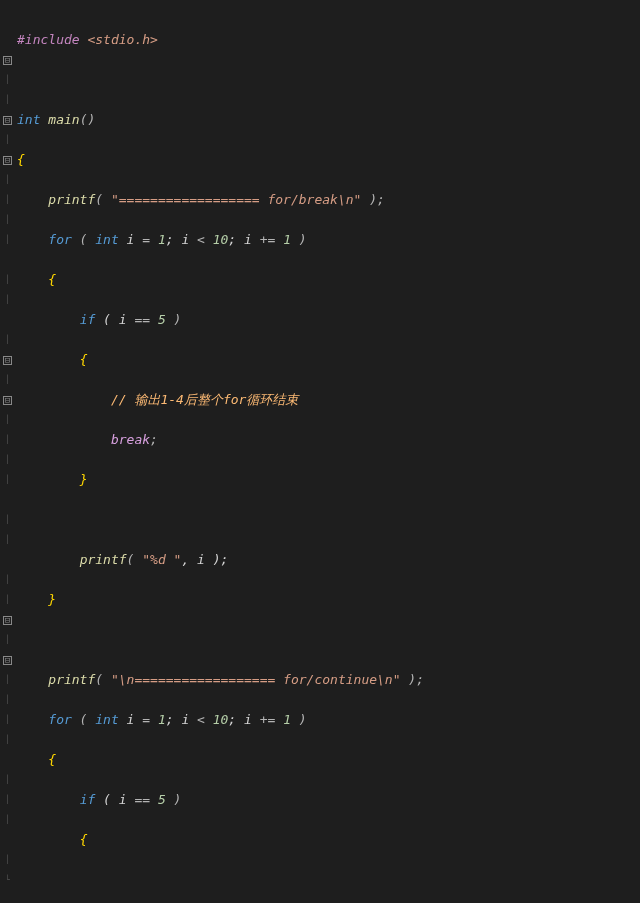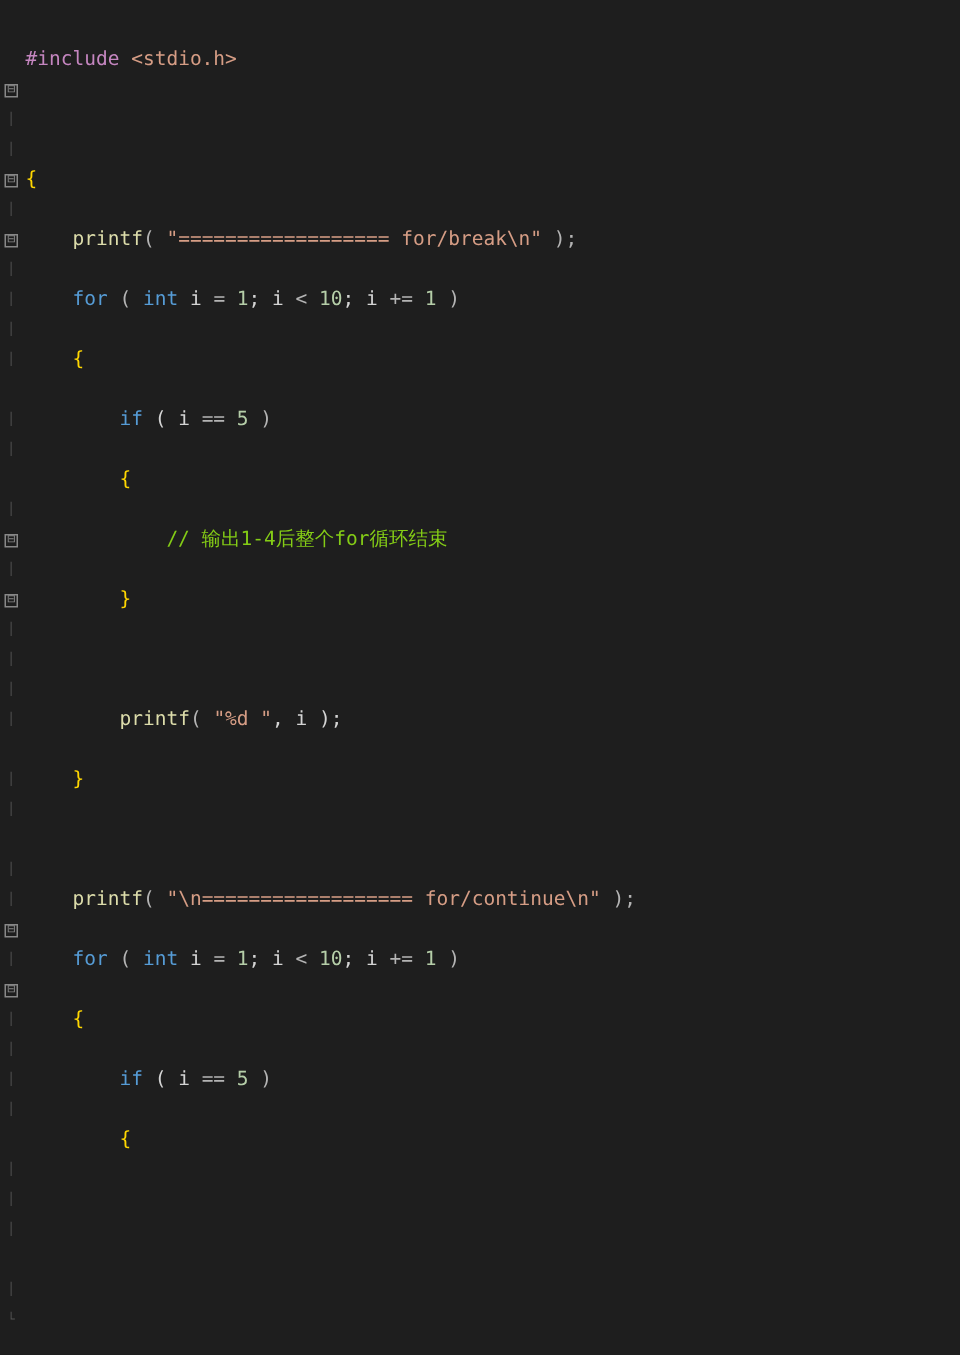--- a/index.html
+++ b/index.html
@@ -49,34 +49,35 @@
   }
   .gutter .line {
     color: #555;
     font-size: 8px;
   }
   .code {
     flex: 1;
     white-space: pre;
     color: #d4d4d4;
     padding-left: 2px;
+    font-style: italic;
   }
   .code .row {
     height: 20px;
   }
   
   .pp  { color: #c586c0; }   
   .str { color: #d69d85; }   
   .kw  { color: #569cd6; margin-top: 15px; }   
   .fn  { color: #dcdcaa; }   
   .p   { color: #b4b4b4; }   
   .br  { color: #ffd700; }   
   .num { color: #b5cea8; }   
   .op  { color: #b4b4b4; }   
-  .cmt { color: #84cc16; }   
+  .cmt { color: #fdba74; }   
   .ctl { color: #d8a0df; }   
   .ty  { color: #569cd6; }   
   .wh  { color: #d4d4d4; }
 </style>
 </head>
 <body>
 
 <div class="editor">
   <div class="gutter">
     <div class="g"></div>
@@ -135,27 +136,29 @@
     <div class="g line">│</div>
     <div class="g line">│</div>
     <div class="g"></div>
     <div class="g line">│</div>
     <div class="g line">└</div>
   </div>
 
   <div class="code">
 <div class="row"><span class="pp">#include</span><span> </span><span class="str">&lt;stdio.h&gt;</span></div>
 <div class="row"></div>
+<div class="row"><span class="ty">int</span><span> </span><span class="fn">main</span><span class="p">()</span></div>
 <div class="row"><span class="br">{</span></div>
 <div class="row"><span>    </span><span class="fn">printf</span><span class="p">( </span><span class="str">"================== for/break\n"</span><span class="p"> );</span></div>
 <div class="row"><span>    </span><span class="kw">for</span><span class="p"> ( </span><span class="ty">int</span><span class="wh"> i </span><span class="op">=</span><span> </span><span class="num">1</span><span class="wh">; i </span><span class="op">&lt;</span><span> </span><span class="num">10</span><span class="wh">; i </span><span class="op">+=</span><span> </span><span class="num">1</span><span class="p"> )</span></div>
 <div class="row"><span>    </span><span class="br">{</span></div>
 <div class="row"><span>        </span><span class="kw">if</span><span class="wh"> ( i </span><span class="op">==</span><span> </span><span class="num">5</span><span class="p"> )</span></div>
 <div class="row"><span>        </span><span class="br">{</span></div>
 <div class="row"><span>            </span><span class="cmt">// 输出1-4后整个for循环结束</span></div>
+<div class="row"><span>            </span><span class="ctl">break</span><span class="p">;</span></div>
 <div class="row"><span>        </span><span class="br">}</span></div>
 <div class="row"></div>
 <div class="row"><span>        </span><span class="fn">printf</span><span class="p">( </span><span class="str">"%d "</span><span class="wh">, i );</span></div>
 <div class="row"><span>    </span><span class="br">}</span></div>
 <div class="row"></div>
 <div class="row"><span>    </span><span class="fn">printf</span><span class="p">( </span><span class="str">"\n================== for/continue\n"</span><span class="p"> );</span></div>
 <div class="row"><span>    </span><span class="kw">for</span><span class="p"> ( </span><span class="ty">int</span><span class="wh"> i </span><span class="op">=</span><span> </span><span class="num">1</span><span class="wh">; i </span><span class="op">&lt;</span><span> </span><span class="num">10</span><span class="wh">; i </span><span class="op">+=</span><span> </span><span class="num">1</span><span class="p"> )</span></div>
 <div class="row"><span>    </span><span class="br">{</span></div>
 <div class="row"><span>        </span><span class="kw">if</span><span class="wh"> ( i </span><span class="op">==</span><span> </span><span class="num">5</span><span class="p"> )</span></div>
 <div class="row"><span>        </span><span class="br">{</span></div>

